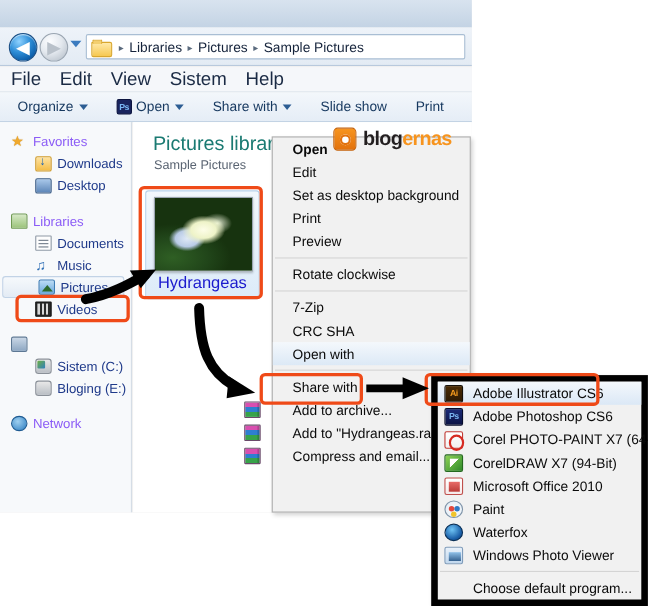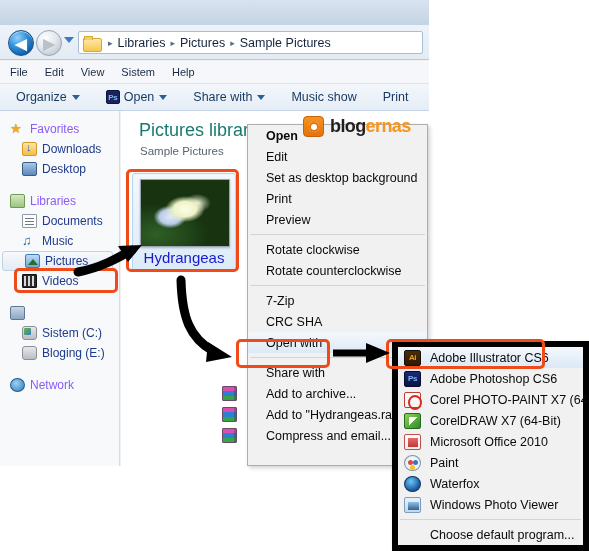--- a/index.html
+++ b/index.html
@@ -40,21 +40,21 @@
     background:linear-gradient(to bottom,#ffe9a8,#f6c851); border:1px solid #d9a72e; border-radius:1px 2px 2px 2px; }
   .folder-ico:after { content:""; position:absolute; left:1px; top:0px; width:7px; height:3px;
     background:#f3cf70; border:1px solid #d9a72e; border-bottom:0; border-radius:1px 1px 0 0; }
   .crumb { font-size:12.5px; color:#15233b; white-space:nowrap; }
   .crumb-sep { font-size:9px; color:#5a6a7d; padding:0 5px; }
 
   
   .menubar { position:absolute; left:0; top:61px; width:429px; height:23px;
     background:#f5f7fa; border-bottom:1px solid #dde4ec; display:flex;
     align-items:center; padding-left:10px; }
-  .menubar .mi { font-size:11px; color:#1a2a44; padding:0 11px 0 0; margin-right:6px; white-space:nowrap; }
+  .menubar .mi { font-size:17px; color:#1a2a44; padding:0 11px 0 0; margin-right:6px; white-space:nowrap; }
 
   
   .toolbar { position:absolute; left:0; top:84px; width:429px; height:27px;
     background:linear-gradient(to bottom,#f3f7fb 0%,#e5edf6 100%);
     border-bottom:1px solid #c3d3e4; display:flex; align-items:center; padding-left:16px; }
   .tb { font-size:12.5px; color:#16385f; display:flex; align-items:center; white-space:nowrap; }
   .tb .cap { margin-right:5px; }
   .caret { width:0; height:0; border-left:4px solid transparent;
     border-right:4px solid transparent; border-top:5px solid #2c5d93; }
   .tb-sep { width:26px; }
@@ -62,21 +62,21 @@
     border-radius:2px; color:#7ab8f5; font-size:8px; font-weight:bold;
     display:flex; align-items:center; justify-content:center; margin-right:4px; letter-spacing:-.5px; }
 
   
   .navpane { position:absolute; left:0; top:111px; width:120px; height:355px;
     background:#f7f9fb; border-right:1px solid #d5dde6; padding-top:8px; }
   .content { position:absolute; left:121px; top:111px; width:308px; height:355px;
     background:#ffffff; }
   .nav-item { height:20px; display:flex; align-items:center; padding-left:10px;
     font-size:12px; white-space:nowrap; }
-  .nav-item.child { padding-left:22px; }
+  .nav-item.child { padding-left:32px; }
   .nav-label { color:#1f3a8a; }
   .nav-label.hdr { color:#8b5cf6; }
   .nav-gap { height:12px; }
   .nico { width:15px; height:14px; margin-right:5px; position:relative; flex:0 0 auto; }
 
   .star { color:#f0a92c; font-size:13px; line-height:14px; text-shadow:0 0 1px #b87d13; }
   .ico-dl { background:linear-gradient(to bottom,#ffe3a1,#f4bd46); border:1px solid #cf9b2b; border-radius:2px; }
   .ico-dl:after { content:"↓"; position:absolute; left:3px; top:-2px; font-size:11px; color:#1c63b5; font-weight:bold; }
   .ico-desk { background:linear-gradient(to bottom,#a9c8ea,#5d86b8); border:1px solid #3a5c86; border-radius:2px; }
   .ico-lib { background:linear-gradient(to bottom,#d6e9c6,#9cc47c); border:1px solid #6f9a52; border-radius:2px 2px 1px 1px; }
@@ -226,21 +226,21 @@
         <span class="psico">Ps</span>
         <span class="cap">Open</span>
         <span class="caret"></span>
       </span>
       <span class="tb-sep"></span>
       <span class="tb">
         <span class="cap">Share with</span>
         <span class="caret"></span>
       </span>
       <span class="tb-sep"></span>
-      <span class="tb">Music show</span>
+      <span class="tb">Slide show</span>
       <span class="tb-sep"></span>
       <span class="tb">Print</span>
     </div>
 
     <div class="navpane">
       <div class="nav-item">
         <span class="nico star">★</span>
         <span class="nav-label hdr">Favorites</span>
       </div>
       <div class="nav-item child">
@@ -312,21 +312,20 @@
   </div>
 
   <div class="ctxmenu">
     <div class="ctx-item bold">Open</div>
     <div class="ctx-item">Edit</div>
     <div class="ctx-item">Set as desktop background</div>
     <div class="ctx-item">Print</div>
     <div class="ctx-item">Preview</div>
     <div class="ctx-sep"></div>
     <div class="ctx-item">Rotate clockwise</div>
-    <div class="ctx-item">Rotate counterclockwise</div>
     <div class="ctx-sep"></div>
     <div class="ctx-item">7-Zip</div>
     <div class="ctx-item">CRC SHA</div>
     <div class="ctx-item hl">Open with</div>
     <div class="ctx-sep"></div>
     <div class="ctx-item">Share with</div>
     <div class="ctx-item">
       <span class="rar-ico"></span>
       <span>Add to archive...</span>
     </div>
@@ -354,21 +353,21 @@
     <div class="sub-item">
       <span class="sub-ico ps">Ps</span>
       <span>Adobe Photoshop CS6</span>
     </div>
     <div class="sub-item">
       <span class="sub-ico cpp"></span>
       <span>Corel PHOTO-PAINT X7 (64-Bit)</span>
     </div>
     <div class="sub-item">
       <span class="sub-ico cdr"></span>
-      <span>CorelDRAW X7 (64-Bit)</span>
+      <span>CorelDRAW X7 (94-Bit)</span>
     </div>
     <div class="sub-item">
       <span class="sub-ico mso"></span>
       <span>Microsoft Office 2010</span>
     </div>
     <div class="sub-item">
       <span class="sub-ico pnt"></span>
       <span>Paint</span>
     </div>
     <div class="sub-item">

